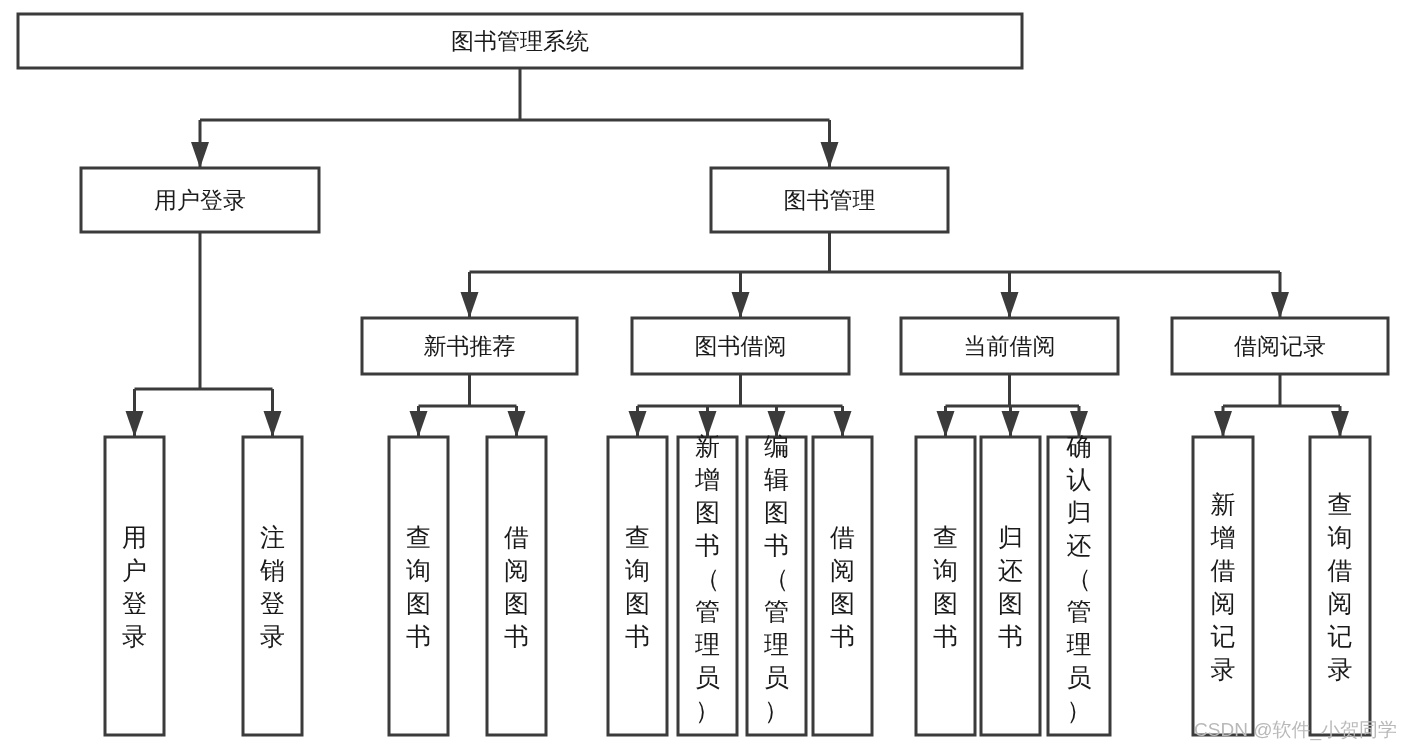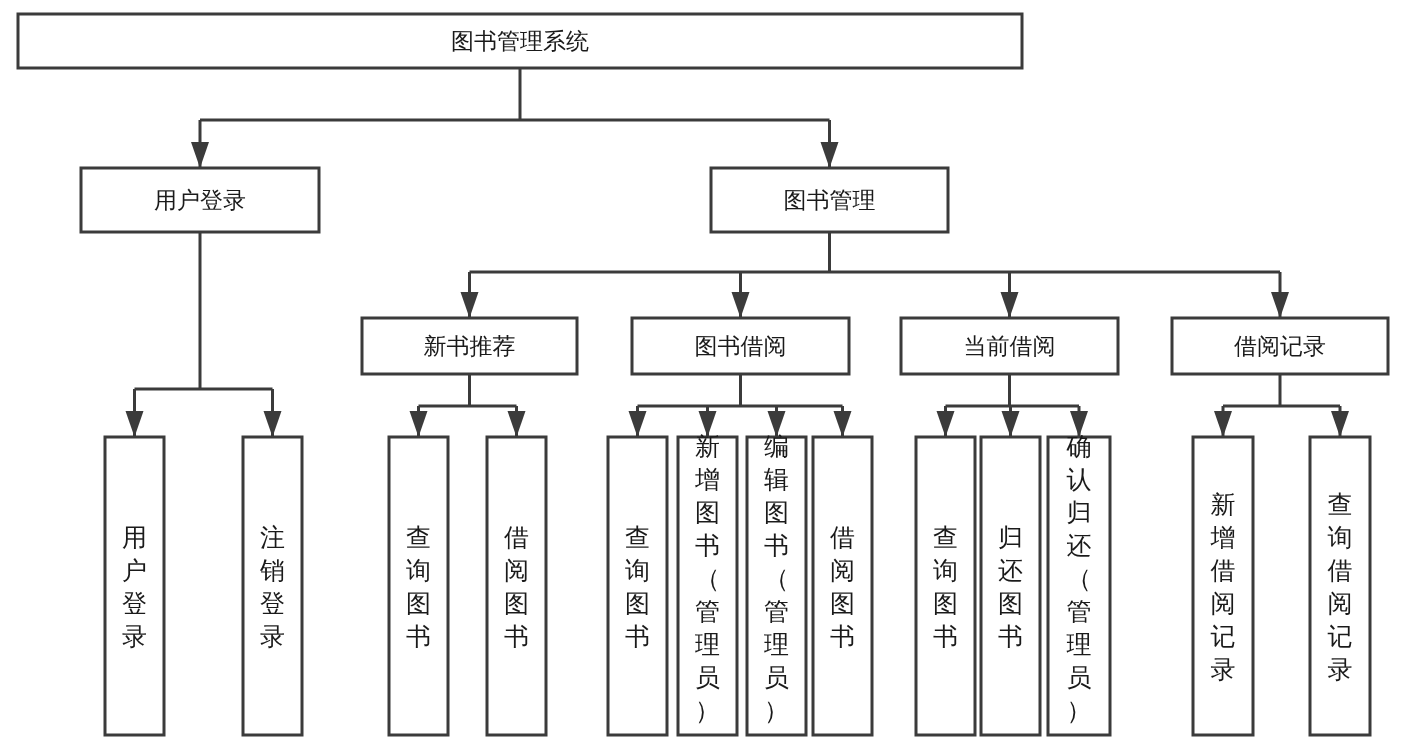--- a/index.html
+++ b/index.html
@@ -184,13 +184,14 @@
         <g>
           <rect x="1193" y="437" width="60" height="298" class="node-box"></rect>
           <text x="1223" y="512.74" font-size="25" fill="#1a1a1a" text-anchor="middle" font-family="&quot;Liberation Sans&quot;, &quot;DejaVu Sans&quot;, sans-serif"><tspan x="1223" dy="0">新</tspan><tspan x="1223" dy="33">增</tspan><tspan x="1223" dy="33">借</tspan><tspan x="1223" dy="33">阅</tspan><tspan x="1223" dy="33">记</tspan><tspan x="1223" dy="33">录</tspan></text>
         </g>
         <g>
           <rect x="1310" y="437" width="60" height="298" class="node-box"></rect>
           <text x="1340" y="512.74" font-size="25" fill="#1a1a1a" text-anchor="middle" font-family="&quot;Liberation Sans&quot;, &quot;DejaVu Sans&quot;, sans-serif"><tspan x="1340" dy="0">查</tspan><tspan x="1340" dy="33">询</tspan><tspan x="1340" dy="33">借</tspan><tspan x="1340" dy="33">阅</tspan><tspan x="1340" dy="33">记</tspan><tspan x="1340" dy="33">录</tspan></text>
         </g>
       </g>
   </svg>
+  <div class="watermark">CSDN @软件_小贺同学</div>
 </div>
 
 </body></html>

